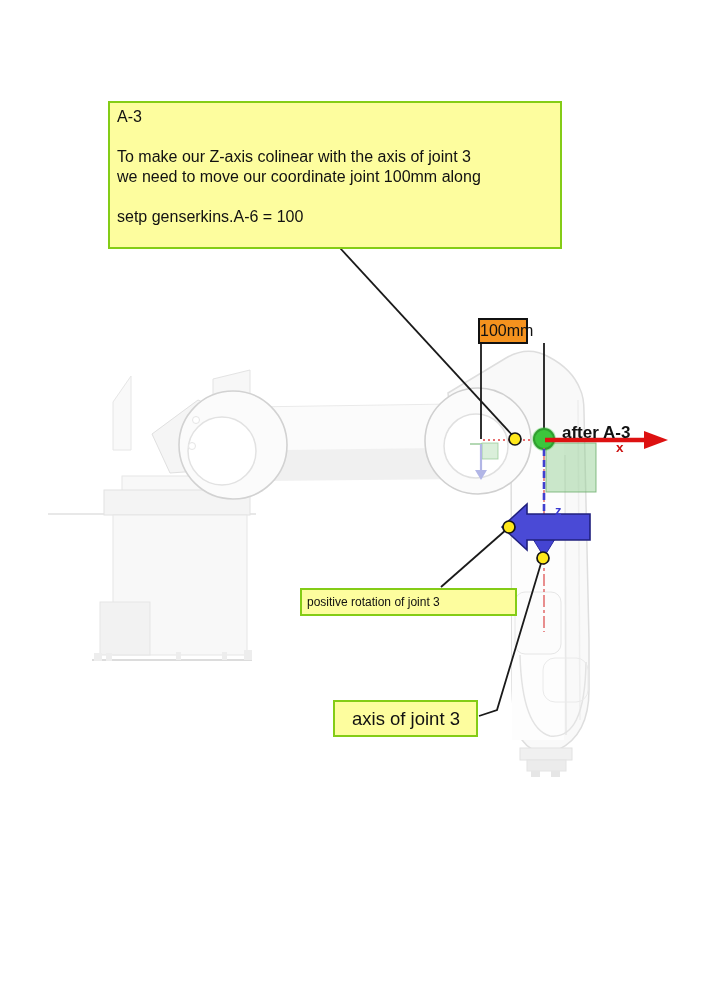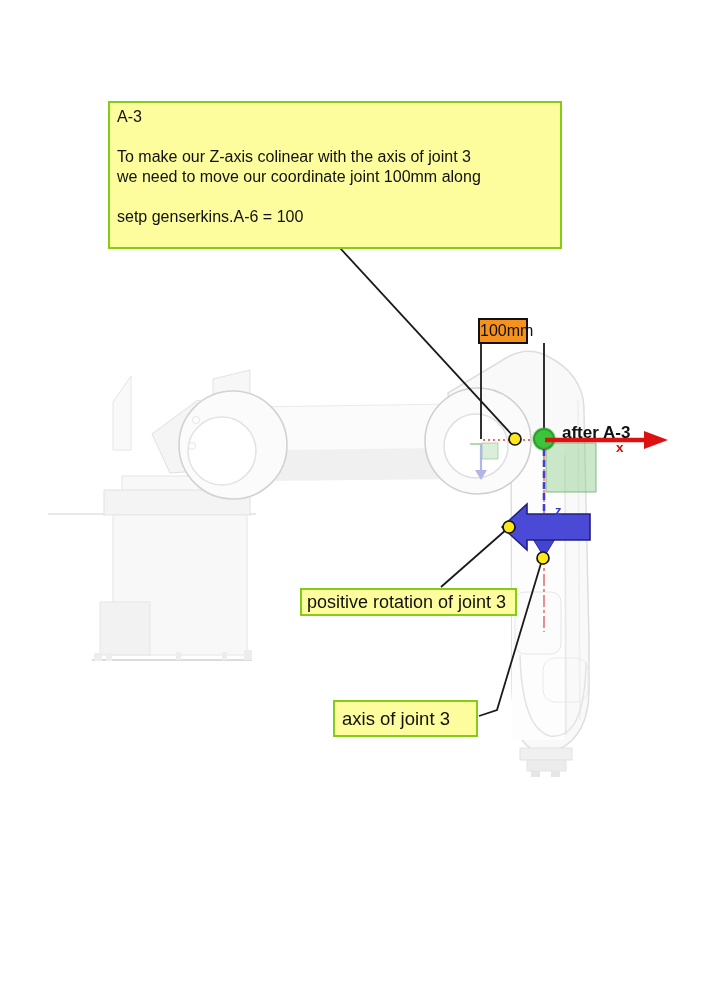--- a/index.html
+++ b/index.html
@@ -17,25 +17,25 @@
     padding:4px 7px;font-size:16px;line-height:20px;
   }
   .note-box .spacer{height:20px;}
   .dim-box{
     position:absolute;box-sizing:border-box;left:478px;top:318px;width:50px;height:26px;
     background:#F5921E;border:2px solid #111;color:#111;
     font-size:16px;line-height:22px;text-align:center;
   }
   .posrot-box{
     left:300px;top:588px;width:217px;height:28px;
-    font-size:18px;line-height:24px;padding-left:5px;white-space:nowrap;
+    font-size:12px;line-height:24px;padding-left:5px;white-space:nowrap;
   }
   .axisj3-box{
     left:333px;top:700px;width:145px;height:37px;
-    font-size:18.5px;line-height:33px;padding-left:7px;white-space:nowrap;
+    font-size:18.5px;line-height:33px;padding-left:17px;white-space:nowrap;
   }
   .axis-text{position:absolute;font-weight:bold;white-space:nowrap;}
   .after-label{left:562px;top:423px;font-size:17px;color:#111;}
   .x-label{left:616px;top:440px;font-size:13.5px;color:#CC1111;}
   .z-label{left:555px;top:503px;font-size:13px;color:#3939D0;}
 </style>
 </head>
 <body>
 
 <div class="stage">

